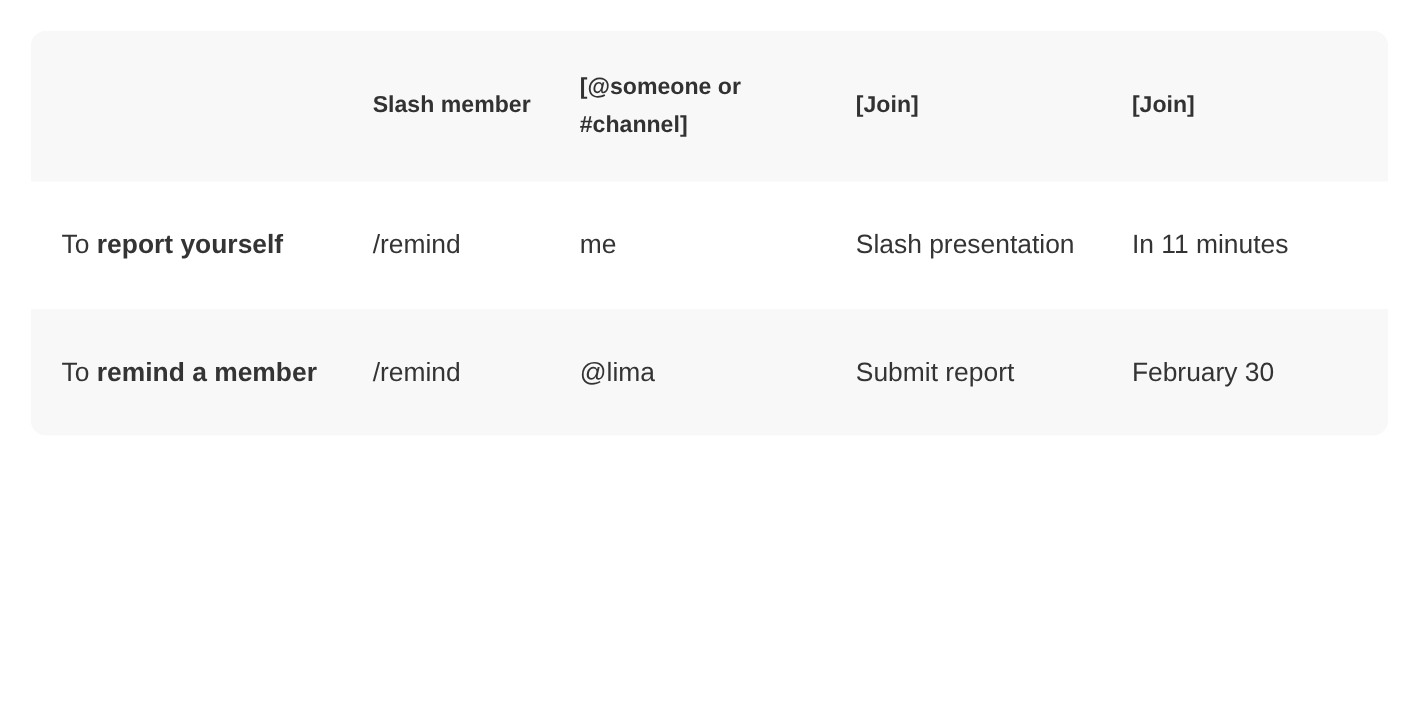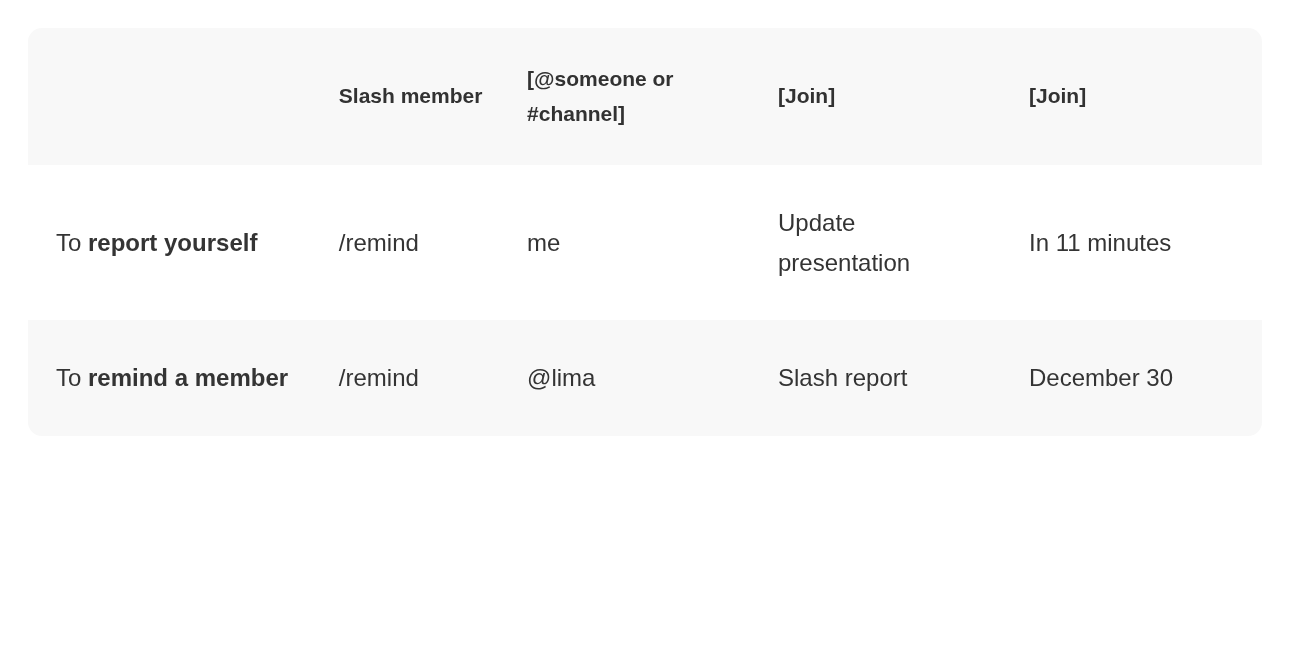--- a/index.html
+++ b/index.html
@@ -80,27 +80,27 @@
         <th>[Join]</th>
       </tr>
     </thead>
     <tbody>
       <tr>
         <td>
           <span class="rowlabel-prefix">To </span><span class="rowlabel-bold">report yourself</span>
         </td>
         <td>/remind</td>
         <td>me</td>
-        <td>Update presentation</td>
+        <td>Slash presentation</td>
         <td>In 11 minutes</td>
       </tr>
       <tr class="alt">
         <td>
           <span class="rowlabel-prefix">To </span><span class="rowlabel-bold">remind a member</span>
         </td>
         <td>/remind</td>
         <td>@lima</td>
-        <td>Slash report</td>
-        <td>December 30</td>
+        <td>Submit report</td>
+        <td>February 30</td>
       </tr>
     </tbody>
   </table>
 </div>
 
 </body></html>

